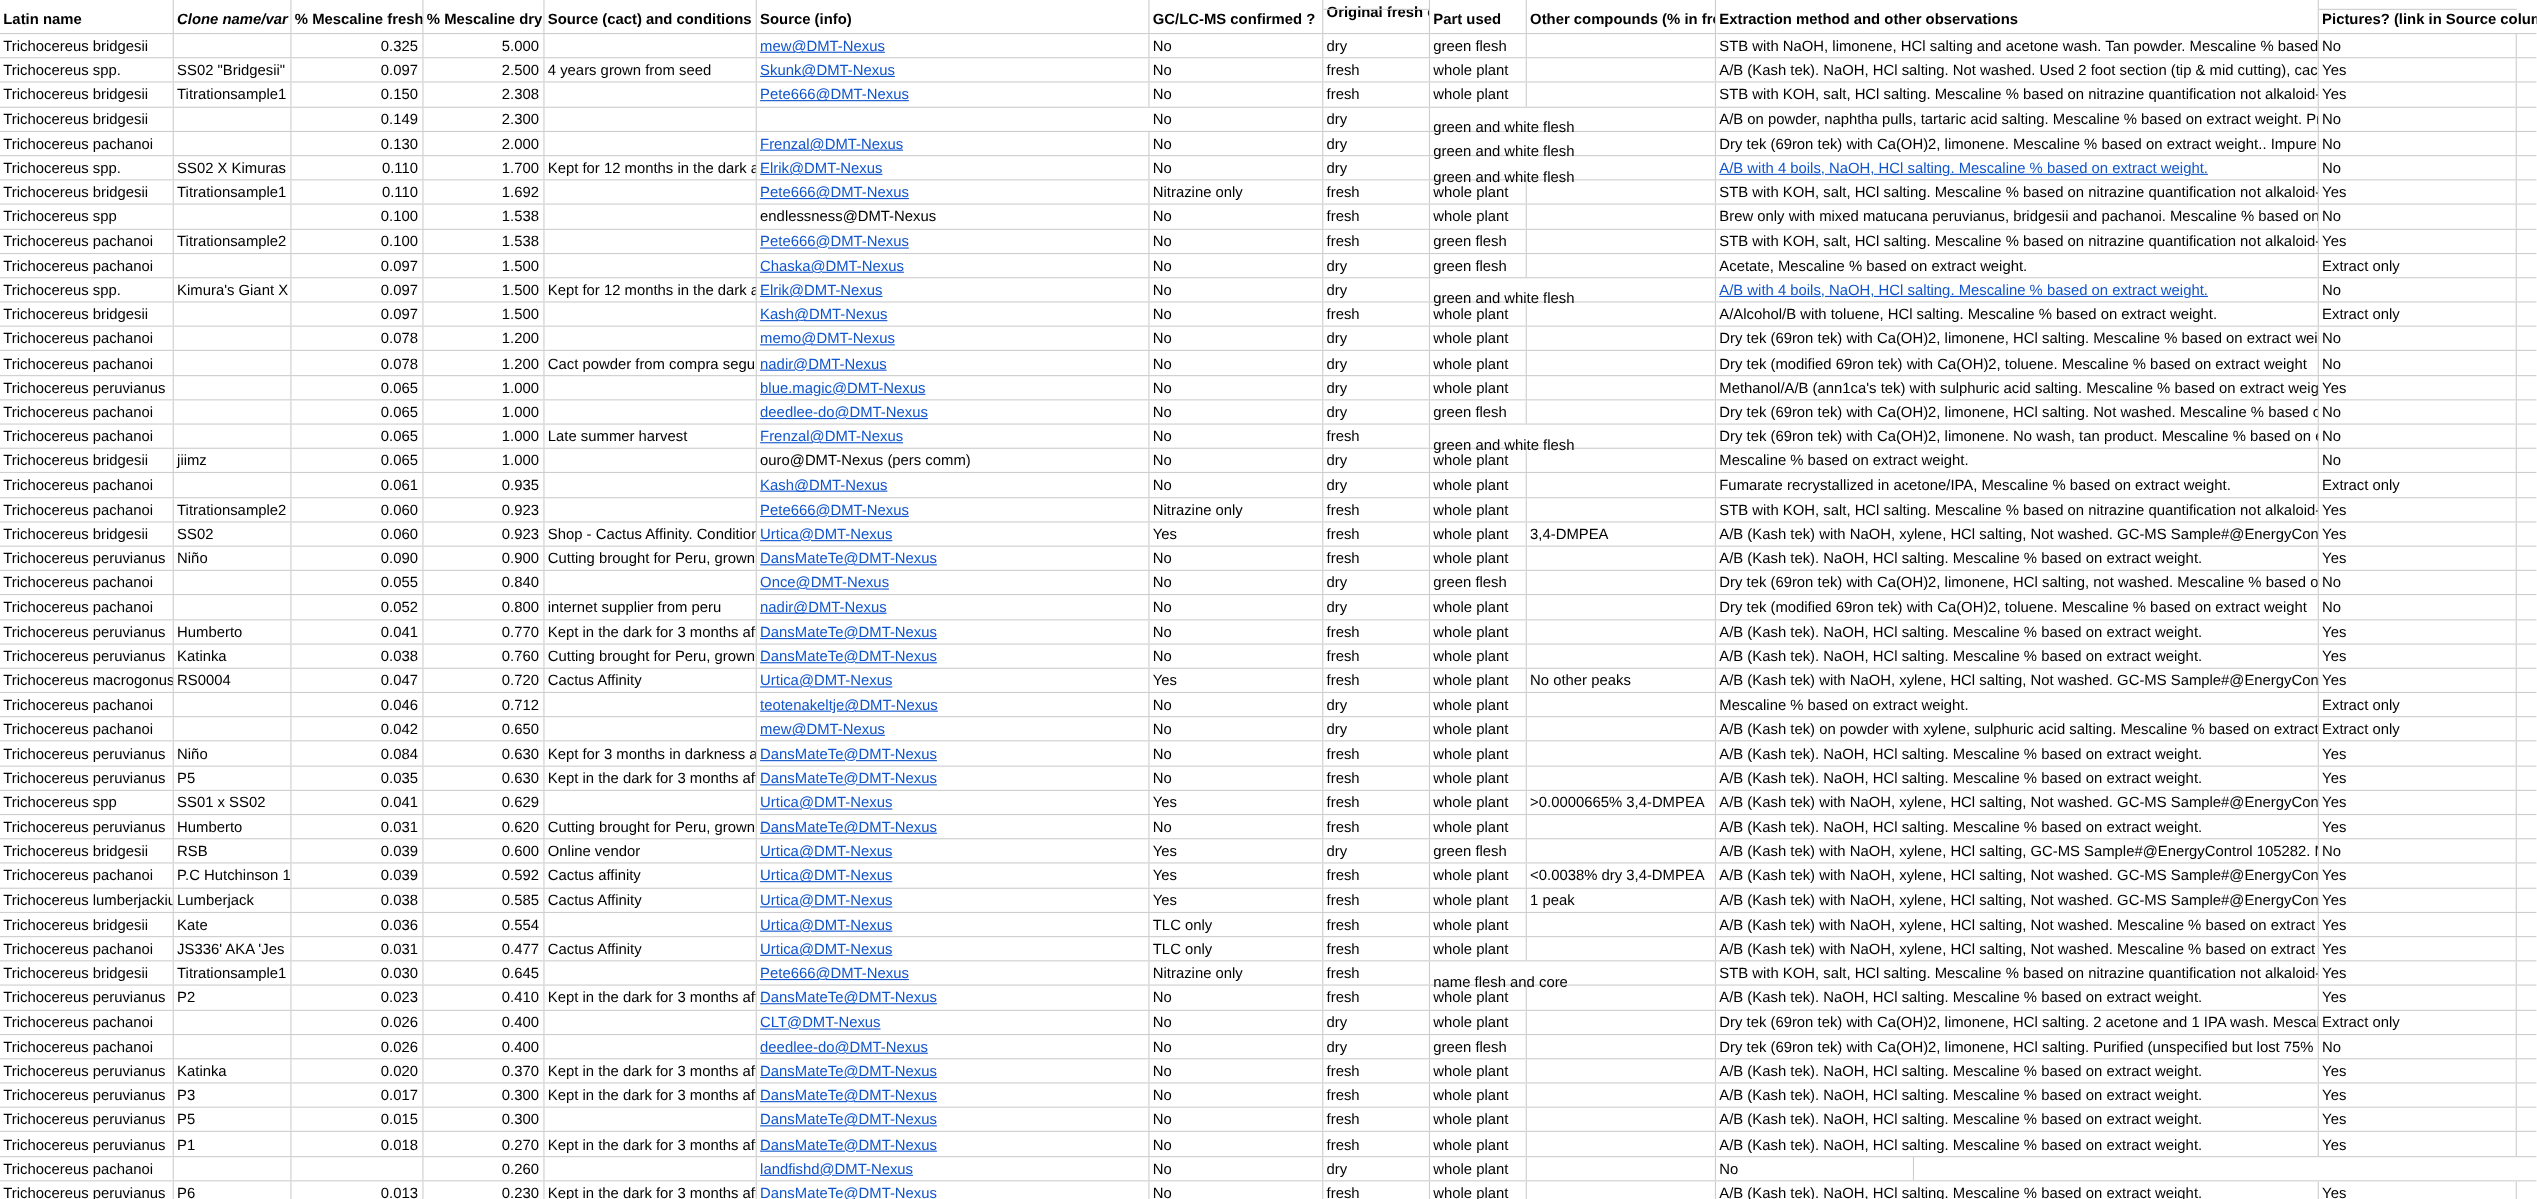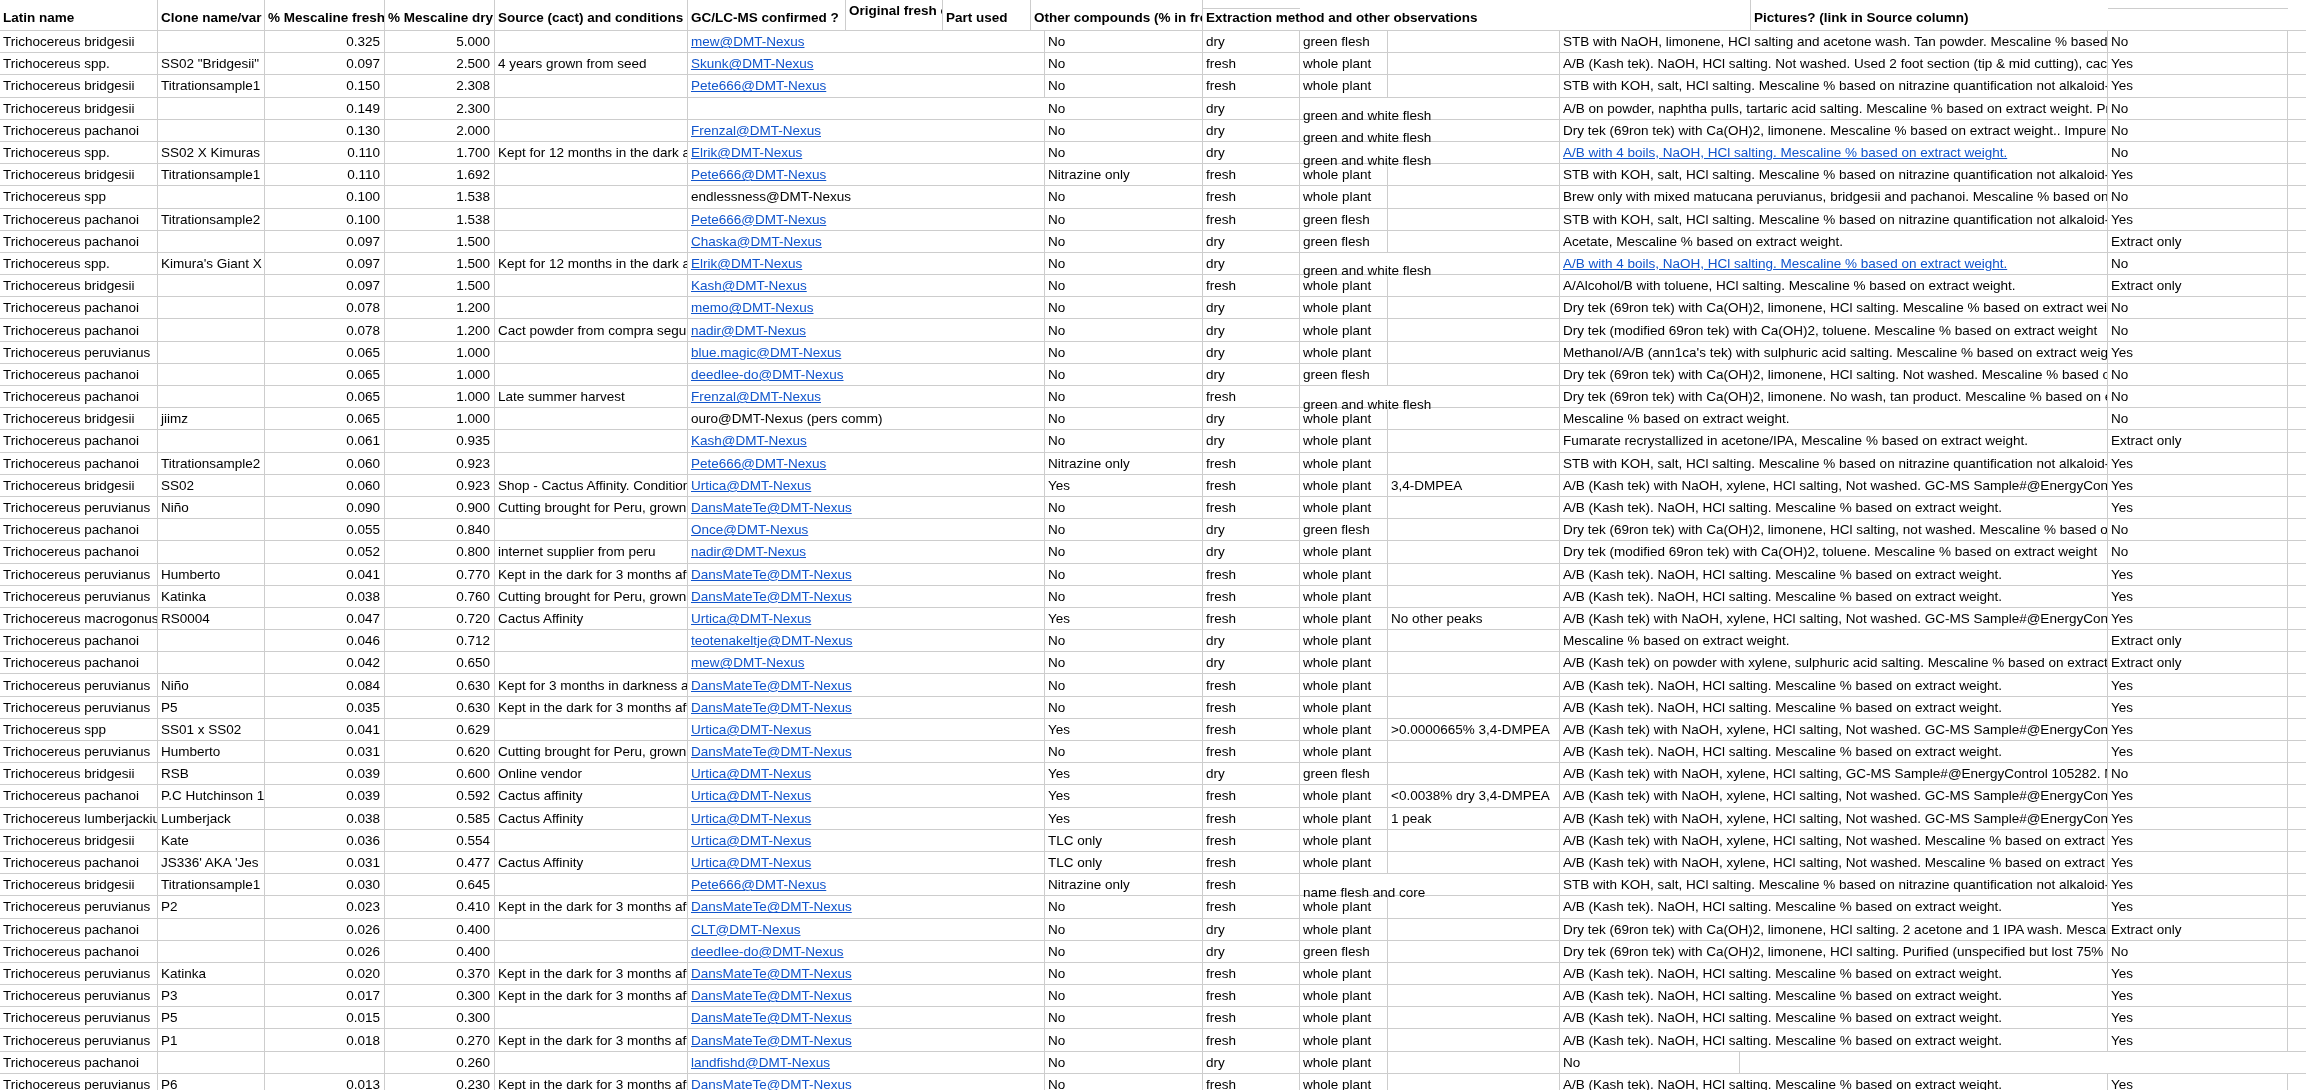--- a/index.html
+++ b/index.html
@@ -20,24 +20,25 @@
   .topline{position:absolute;top:8px;height:1px;background:var(--grid);}
   .topline.orig{left:1203px;width:97px;}
   .topline.pics{left:2108px;width:180px;}
 </style>
 </head>
 <body>
 
 <div class="sheet">
   <div class="hrow">
       <div class="hcell col-latin" style="width: 158px;">Latin name</div>
-      <div class="hcell col-clone" style="width: 107px;">Clone name/var</div>
+      <div class="hcell col-clone" style="width: 107px; font-style: italic;">Clone name/var</div>
       <div class="hcell col-fresh" style="width: 120px;">% Mescaline fresh</div>
       <div class="hcell col-dry" style="width: 110px;">% Mescaline dry</div>
       <div class="hcell col-cact" style="width: 193px;">Source (cact) and conditions</div>
+      <div class="hcell col-info" style="width: 357px;">Source (info)</div>
       <div class="hcell col-gcms" style="width: 158px;">GC/LC-MS confirmed ?</div>
       <div class="hcell col-orig vtop" style="width: 97px;">Original fresh o</div>
       <div class="hcell col-part" style="width: 88px;">Part used</div>
       <div class="hcell col-other" style="width: 172px;">Other compounds (% in fre</div>
       <div class="hcell col-extraction" style="width: 548px;">Extraction method and other observations</div>
       <div class="hcell col-pictures noclip" style="width: 180px;">Pictures? (link in Source column)</div>
       <div class="hcell col-spacer" style="width: 18px;"></div>
     </div>
   <div>
       <div class="row">

